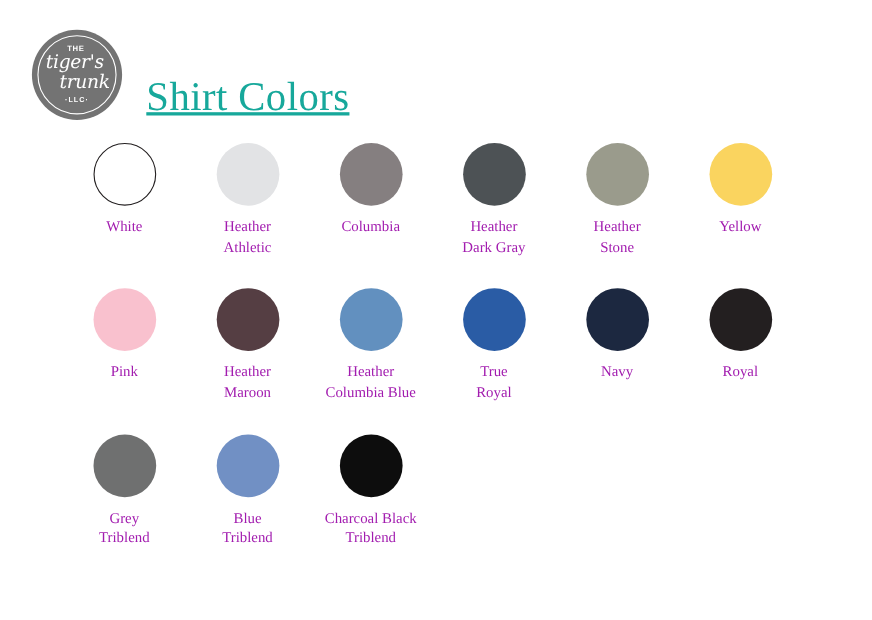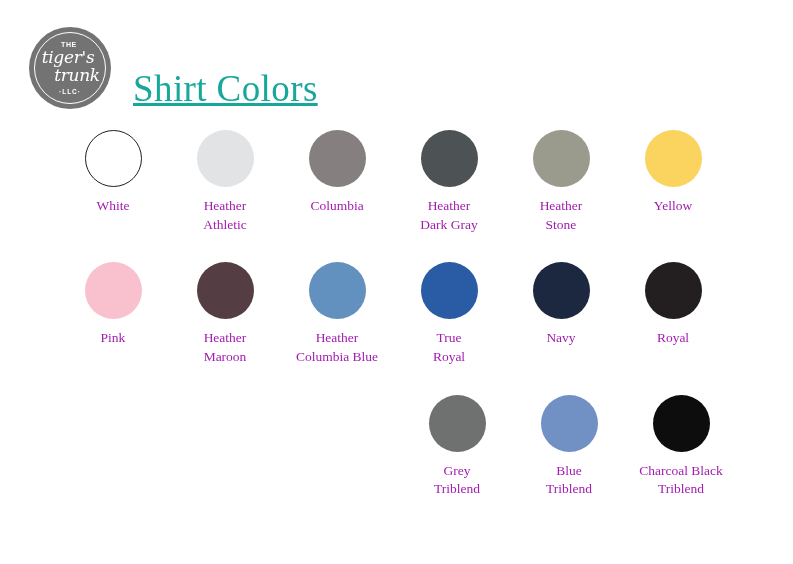--- a/index.html
+++ b/index.html
@@ -216,21 +216,21 @@
     <div class="cell">
       <div class="swatch" style="background-color: rgb(28, 40, 64);"></div>
       <div class="cell-label">Navy</div>
     </div>
     <div class="cell">
       <div class="swatch" style="background-color: rgb(35, 31, 32);"></div>
       <div class="cell-label">Royal</div>
     </div>
   </div>
 
-  <div class="row" style="margin-top:28px;justify-content:flex-end;">
+  <div class="row" style="margin-top:28px;">
     <div class="cell">
       <div class="swatch" style="background-color: rgb(111, 112, 112);"></div>
       <div class="cell-label">Grey
 Triblend</div>
     </div>
     <div class="cell">
       <div class="swatch" style="background-color: rgb(113, 144, 196);"></div>
       <div class="cell-label">Blue
 Triblend</div>
     </div>

